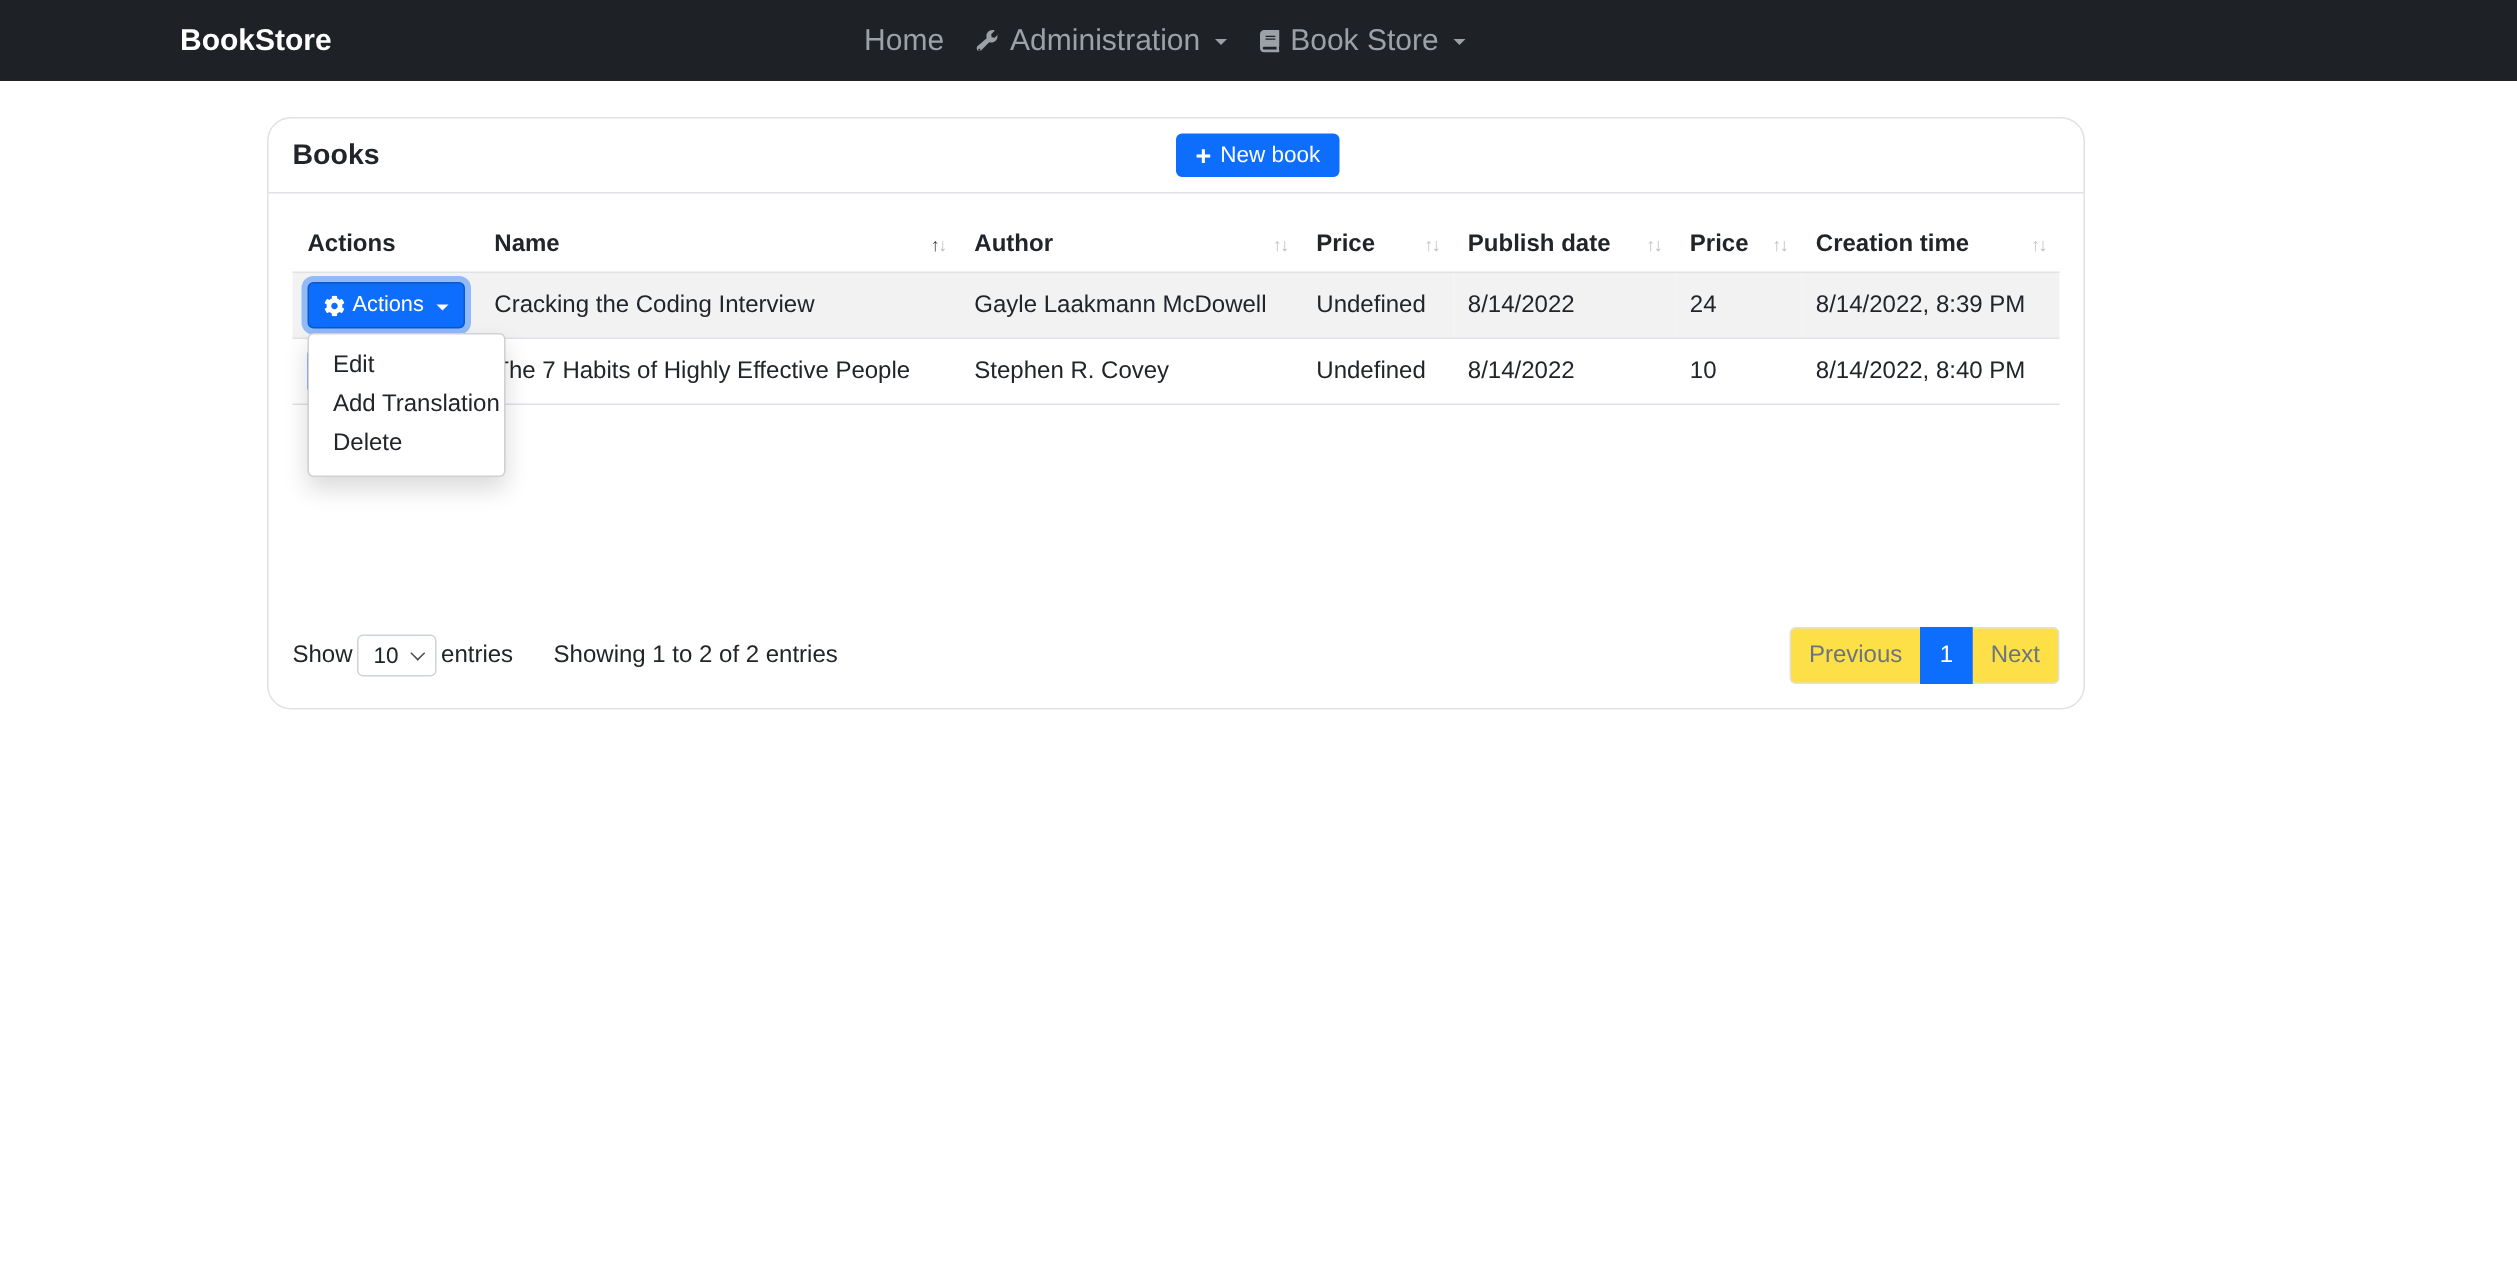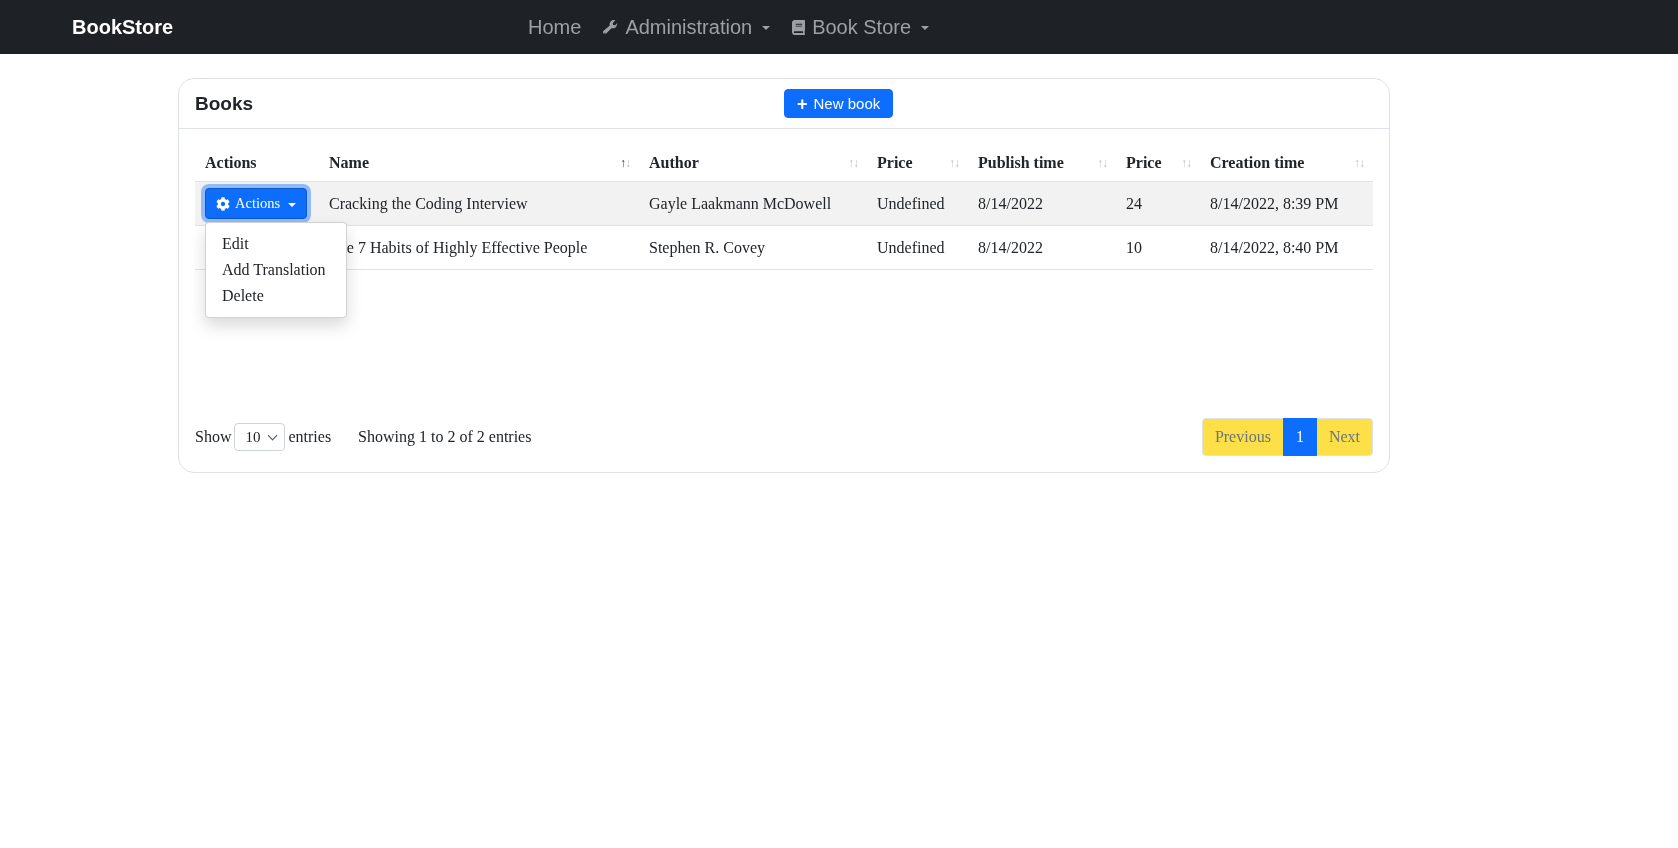--- a/index.html
+++ b/index.html
@@ -13,21 +13,21 @@
     min-height: 848px;
   }
 
   
   .navbar {
     background: var(--navbar-bg, #1e2125);
     height: 54px;
     display: flex;
     align-items: center;
   }
-  .shell { width: 1212px; margin-left: 72px; }
+  .shell { width: 1212px; margin-left: 120px; }
   .nav-container { display: flex; align-items: center; }
   .brand {
     color: #ffffff; font-size: 20px; font-weight: 700;
     text-decoration: none; cursor: pointer; white-space: nowrap;
   }
   .nav-center {
     display: flex; align-items: center; margin: 0 auto;
   }
   .nav-right { display: flex; align-items: center; }
   .nav-link {
@@ -66,21 +66,21 @@
     cursor: pointer; font-family: inherit; line-height: 21px;
   }
   .btn-primary {
     background: var(--primary, #0d6efd);
     border-color: var(--primary, #0d6efd);
     color: #fff;
   }
   .btn-new { padding: 3px 12px; font-size: 15px; }
   .plus-glyph { font-size: 18px; font-weight: 700; line-height: 1; margin-right: 1px; }
 
-  .card-body { padding: 16px; font-family: Liberation Serif, serif; }
+  .card-body { padding: 16px; }
 
   
   table { width: 100%; border-collapse: collapse; }
   th {
     text-align: left; font-weight: 700; font-size: 16px;
     padding: 9px 10px;
     border-bottom: 1px solid var(--border, #dee2e6);
   }
   td {
     font-size: 16px; padding: 11px 10px;
@@ -102,21 +102,21 @@
   .dropdown-wrap { position: relative; display: inline-block; }
   .btn-actions { padding: 4px 10px; font-size: 14.5px; }
   .btn-actions .gear svg { display: block; fill: #fff; }
   .btn-actions.focused {
     border-color: #0a58ca;
     box-shadow: 0 0 0 4px rgba(13,110,253,0.42);
   }
 
   .dropdown-menu {
     position: absolute; top: calc(100% + 3px); left: 0;
-    width: 142px; background: #fff;
+    width: 132px; background: #fff;
     border: 1px solid rgba(0,0,0,0.18); border-radius: 4px;
     box-shadow: 0 8px 16px rgba(0,0,0,0.15);
     padding: 8px 0; z-index: 1000;
   }
   .dropdown-item {
     display: block; padding: 4px 16px; font-size: 16px;
     color: #212529; text-decoration: none; cursor: pointer; white-space: nowrap;
   }
 
   
@@ -237,21 +237,21 @@
             <span class="th-inner">
               <span>Price</span>
               <span class="sort">
                   <span class="arrow-up">↑</span>
                   <span class="arrow-down">↓</span>
                 </span>
             </span>
           </th>
           <th class="sortable">
             <span class="th-inner">
-              <span>Publish time</span>
+              <span>Publish date</span>
               <span class="sort">
                   <span class="arrow-up">↑</span>
                   <span class="arrow-down">↓</span>
                 </span>
             </span>
           </th>
           <th class="sortable">
             <span class="th-inner">
               <span>Price</span>
               <span class="sort">

